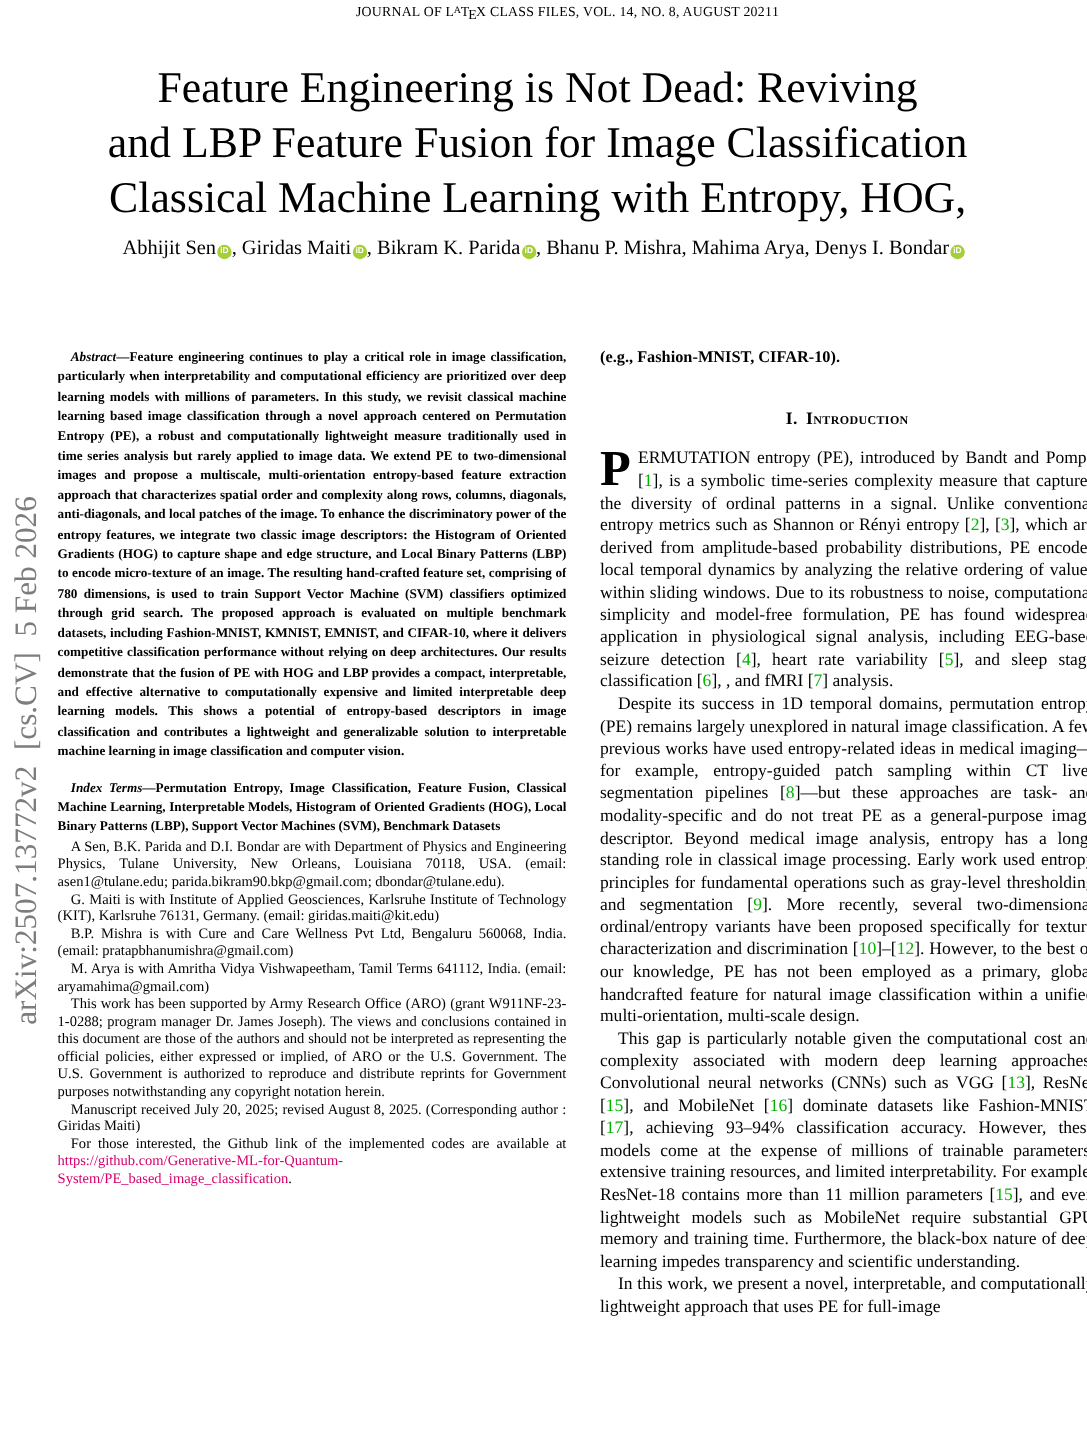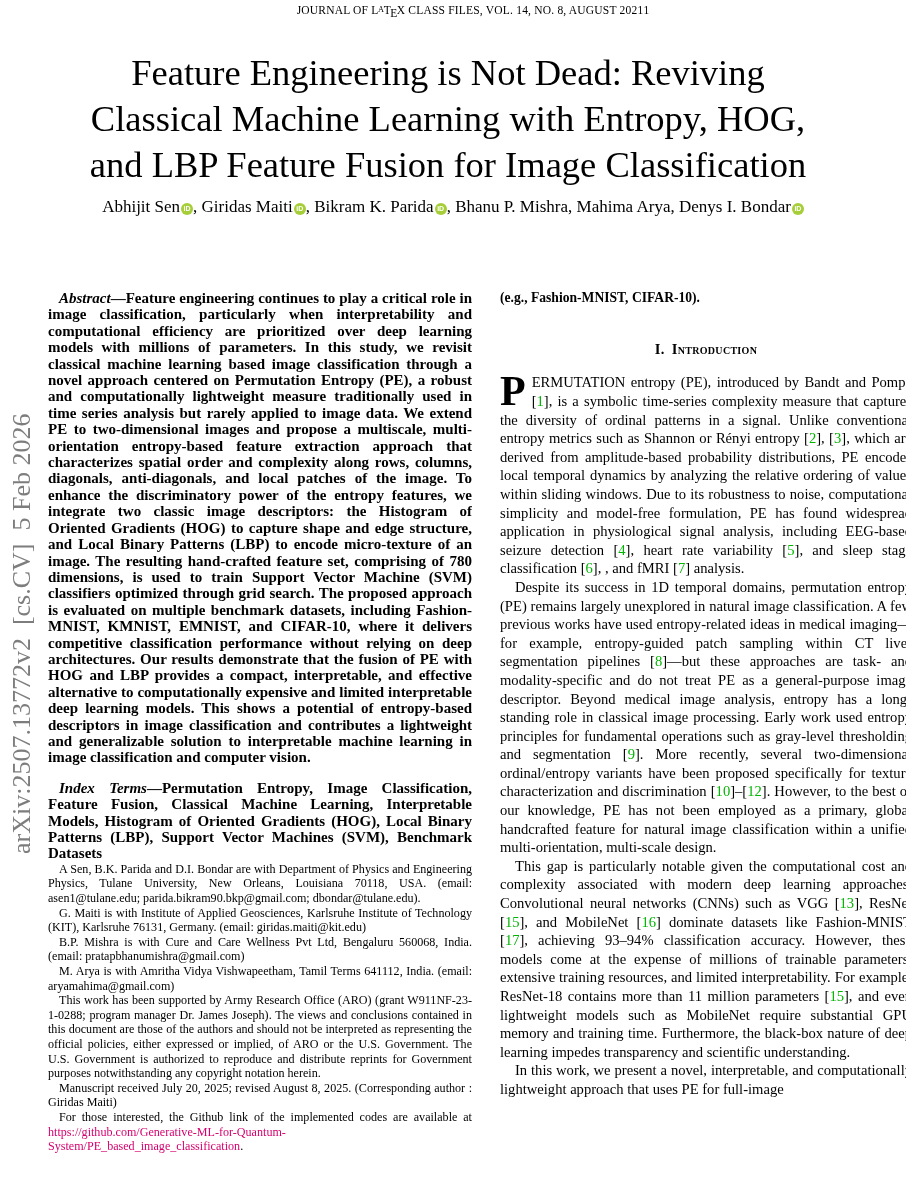--- a/index.html
+++ b/index.html
@@ -34,21 +34,21 @@
   .orcid{
     display:inline-block;width:12px;height:12px;border-radius:50%;
     background:var(--orcid,#a6ce39);color:#fff;
     font-family:"Liberation Sans",sans-serif;font-weight:bold;
     font-size:7px;line-height:12px;text-align:center;vertical-align:1px;margin-left:1px;
   }
   
   .col-left{position:absolute;top:290px;left:48px;width:424px;height:910px;overflow:hidden;}
   .col-right{position:absolute;top:290px;left:500px;width:412px;height:910px;overflow:hidden;}
   .abstract,.index-terms{
-    font-weight:bold;font-size:15px;line-height:16.4px;
+    font-weight:bold;font-size:11px;line-height:16.4px;
     text-align:justify;text-indent:11px;margin:0;
   }
   .index-terms{margin-top:14px;}
   .lead-label{font-style:italic;}
   .footnotes{margin-top:0;font-size:12.1px;line-height:14.6px;text-align:justify;}
   .footnotes p{margin:0;text-indent:11px;}
   .fn-link{color:var(--link,#d6006e);text-decoration:none;cursor:pointer;}
   
   .cont-line{font-weight:bold;font-size:13.6px;line-height:16.4px;margin:0;}
   .sec-heading{
@@ -74,22 +74,22 @@
 
   <div class="header">
     <span><span>JOURNAL OF L</span><span class="latex-a">A</span><span>T</span><span class="latex-e">E</span><span>X CLASS FILES, VOL. 14, NO. 8, AUGUST 2021</span></span>
     <span>1</span>
   </div>
 
   <div class="arxiv-banner">arXiv:2507.13772v2  [cs.CV]  5 Feb 2026</div>
 
   <div class="title">
     <div>Feature Engineering is Not Dead: Reviving</div>
+    <div>and LBP Feature Fusion for Image Classification</div>
     <div>Classical Machine Learning with Entropy, HOG,</div>
-    <div>and LBP Feature Fusion for Image Classification</div>
   </div>
 
   <div class="authors">
     <span>Abhijit Sen</span><span class="orcid">iD</span><span>, </span><span>Giridas Maiti</span><span class="orcid">iD</span><span>, </span><span>Bikram K. Parida</span><span class="orcid">iD</span><span>, </span><span>Bhanu P. Mishra</span><span>, </span><span>Mahima Arya</span><span>, </span><span>Denys I. Bondar</span><span class="orcid">iD</span>
   </div>
 
   <div class="col-left">
     <p class="abstract"><span class="lead-label">Abstract</span><span>—Feature engineering continues to play a critical role in image classification, particularly when interpretability and computational efficiency are prioritized over deep learning models with millions of parameters. In this study, we revisit classical machine learning based image classification through a novel approach centered on Permutation Entropy (PE), a robust and computationally lightweight measure traditionally used in time series analysis but rarely applied to image data. We extend PE to two-dimensional images and propose a multiscale, multi-orientation entropy-based feature extraction approach that characterizes spatial order and complexity along rows, columns, diagonals, anti-diagonals, and local patches of the image. To enhance the discriminatory power of the entropy features, we integrate two classic image descriptors: the Histogram of Oriented Gradients (HOG) to capture shape and edge structure, and Local Binary Patterns (LBP) to encode micro-texture of an image. The resulting hand-crafted feature set, comprising of 780 dimensions, is used to train Support Vector Machine (SVM) classifiers optimized through grid search. The proposed approach is evaluated on multiple benchmark datasets, including Fashion-MNIST, KMNIST, EMNIST, and CIFAR-10, where it delivers competitive classification performance without relying on deep architectures. Our results demonstrate that the fusion of PE with HOG and LBP provides a compact, interpretable, and effective alternative to computationally expensive and limited interpretable deep learning models. This shows a potential of entropy-based descriptors in image classification and contributes a lightweight and generalizable solution to interpretable machine learning in image classification and computer vision.</span></p>
     <p class="index-terms"><span class="lead-label">Index Terms</span><span>—Permutation Entropy, Image Classification, Feature Fusion, Classical Machine Learning, Interpretable Models, Histogram of Oriented Gradients (HOG), Local Binary Patterns (LBP), Support Vector Machines (SVM), Benchmark Datasets</span></p>
     <div class="footnotes">

